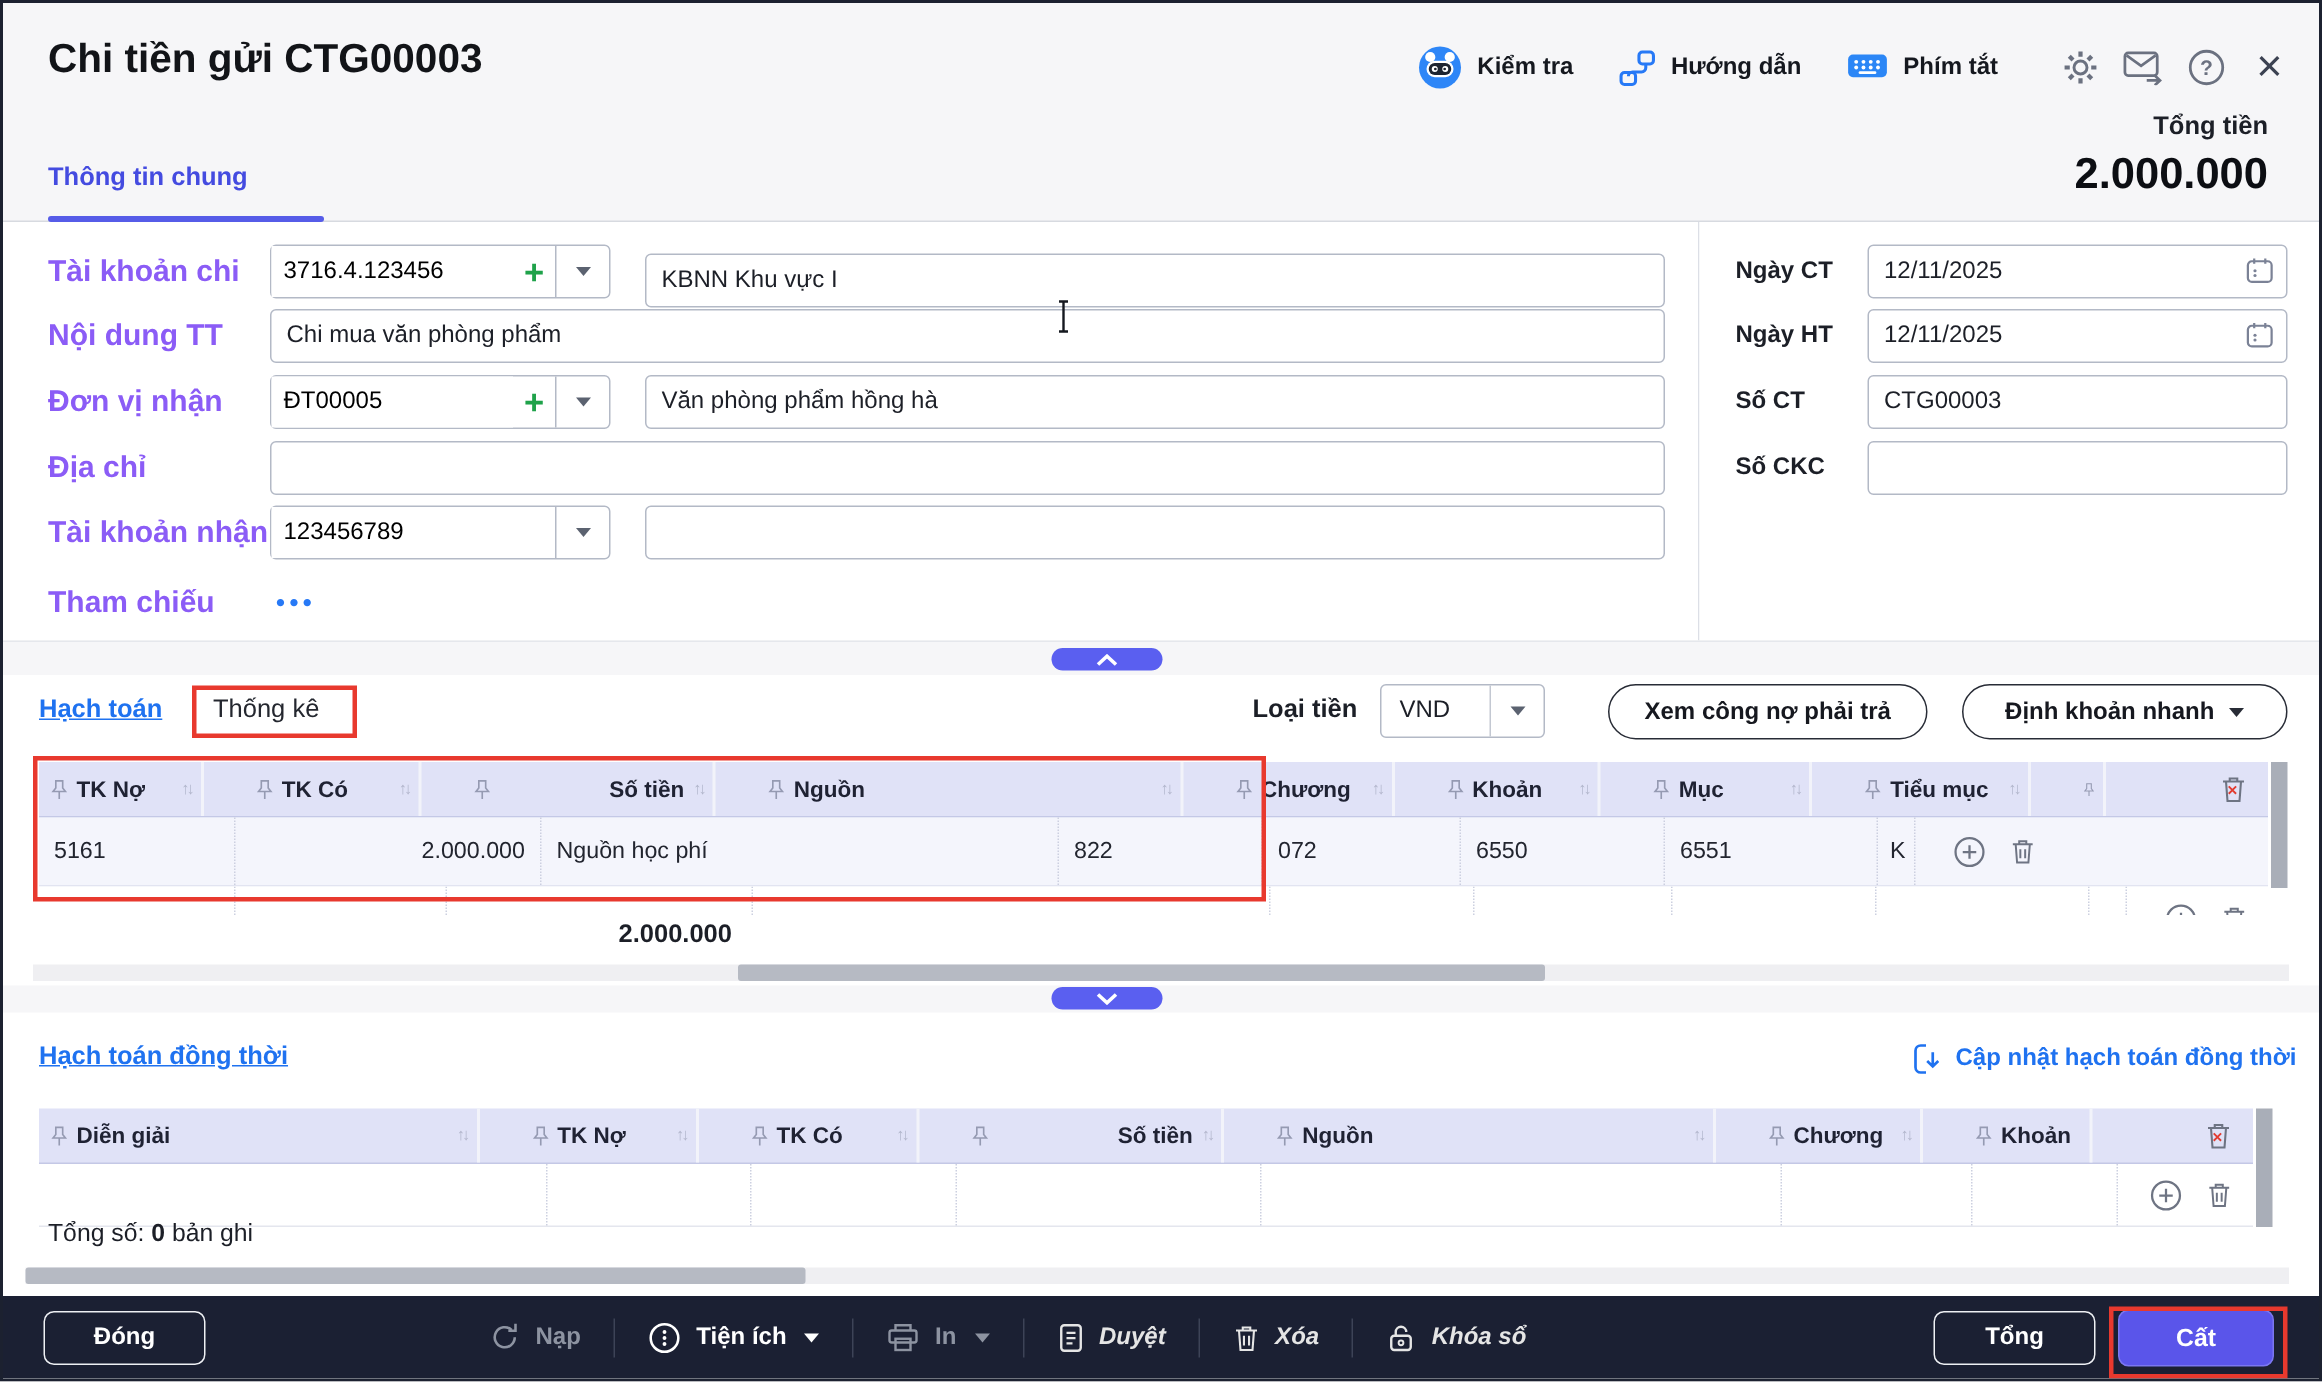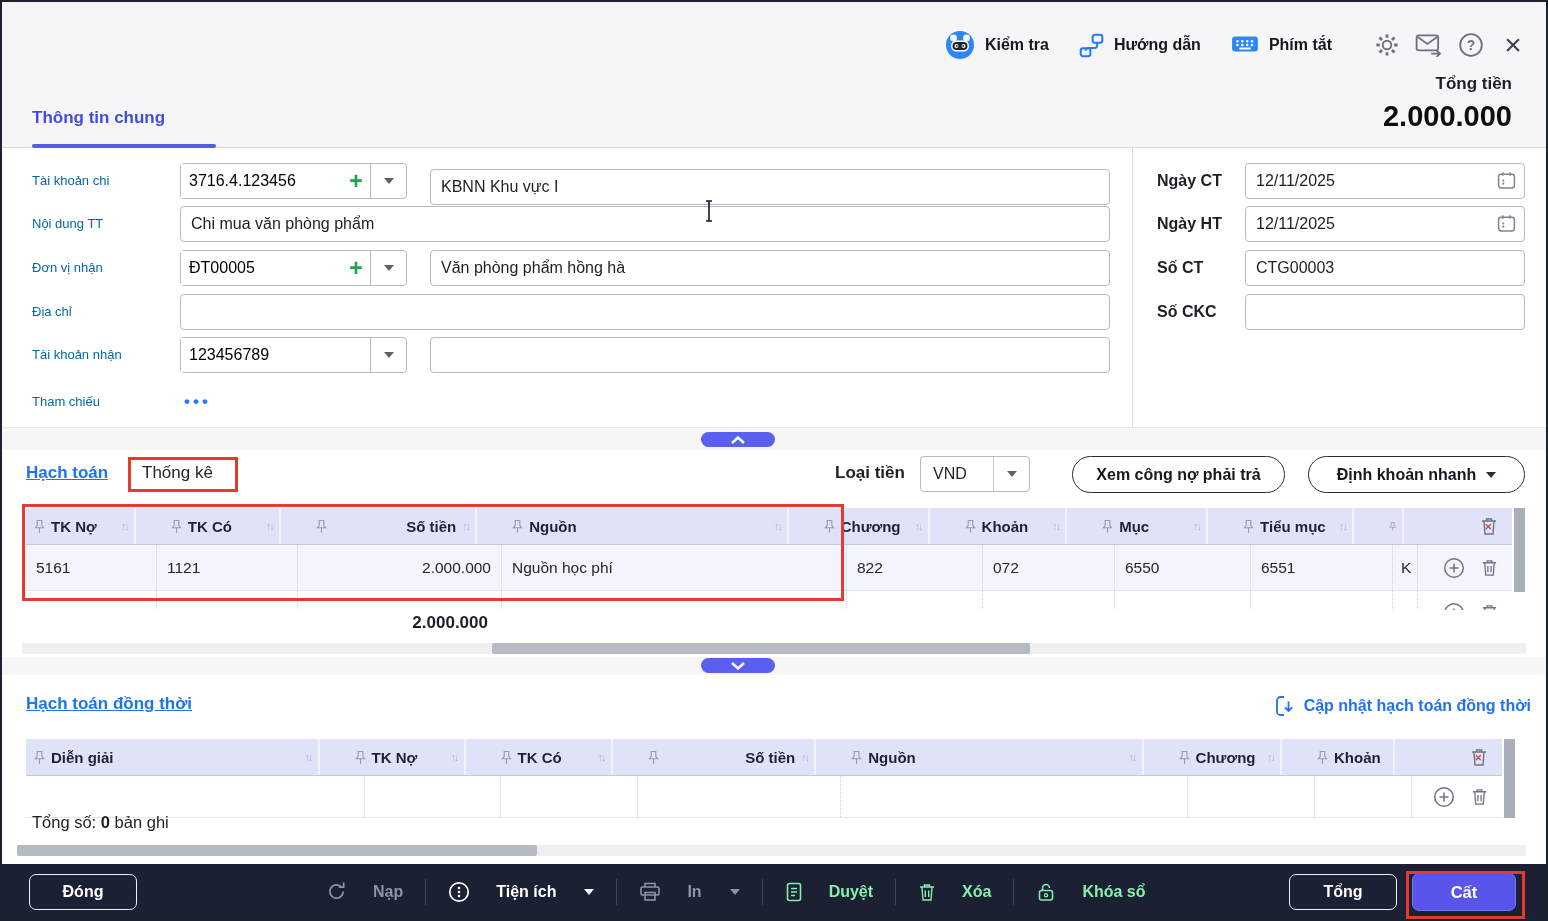--- a/index.html
+++ b/index.html
@@ -16,21 +16,21 @@
   .top-action { display:flex; align-items:center; gap:10px; font-size:16px; font-weight:bold; color:#15181f; margin-right:30px; cursor:pointer; }
   .icon-btn { width:34px; height:34px; display:flex; align-items:center; justify-content:center; margin-left:8px; cursor:pointer; color:#6b7180; }
   .close-x { font-size:30px; color:#3c4252; line-height:30px; font-weight:normal; }
   .total-label { position:absolute; right:34px; top:72px; font-size:17px; font-weight:bold; }
   .total-value { position:absolute; right:34px; top:98px; font-size:29px; font-weight:bold; color:#0c0e13; }
   .tab { position:absolute; left:30px; top:106px; font-size:17px; font-weight:bold; color:#444be0; cursor:pointer; }
   .tab-underline { position:absolute; left:30px; top:142px; width:184px; height:4px; background:#565ce8; border-radius:2px; }
   
   .form-area { position:absolute; left:0; top:146px; width:1131px; height:279px; background:#fff; border-right:1px solid #dcdfe6; }
   .form-right { position:absolute; left:1131px; top:146px; right:0; height:279px; background:#fff; }
-  .f-label { position:absolute; left:30px; font-size:13px; font-weight:normal; line-height:36px; color:#0369a1; }
+  .f-label { position:absolute; left:30px; font-size:20px; font-weight:bold; line-height:36px; color:#8b5cf6; }
   .inp { border:1px solid #b3b9c6; border-radius:4px; height:36px; font-size:16px; color:#1c1f27; padding:0 10px; font-family:inherit; background:#fff; }
   .code-group { position:absolute; left:178px; width:227px; height:36px; display:flex; border:1px solid #b3b9c6; border-radius:4px; background:#fff; }
   .code-group input { flex:1; min-width:0; border:none; font-size:16px; padding:0 8px; font-family:inherit; }
   .plus-btn { width:28px; display:flex; align-items:center; justify-content:center; color:#1fa24a; font-size:23px; font-weight:bold; cursor:pointer; }
   .arrow-seg { width:36px; border-left:1px solid #b3b9c6; display:flex; align-items:center; justify-content:center; cursor:pointer; }
   .caret { width:0; height:0; border-left:5px solid transparent; border-right:5px solid transparent; border-top:6px solid #5b6270; }
   .desc-input { position:absolute; left:428px; width:680px; }
   .wide-input { position:absolute; left:178px; width:930px; }
   .dots { position:absolute; left:182px; color:#2779f6; font-size:17px; font-weight:bold; letter-spacing:3px; line-height:36px; cursor:pointer; }
   .r-label { position:absolute; left:24px; font-size:16px; font-weight:bold; line-height:36px; }
@@ -73,25 +73,25 @@
   
   .sim-title { position:absolute; left:24px; top:692px; font-size:17px; }
   .sim-update { position:absolute; right:15px; top:693px; font-size:16px; color:#1f72f0; font-weight:bold; display:flex; align-items:center; gap:9px; cursor:pointer; }
   .t2-row-empty { display:flex; height:42px; background:#fff; border-bottom:1px solid #e4e6ee; }
   .summary { position:absolute; left:30px; top:811px; font-size:16.5px; color:#1c1f27; }
   .summary b { font-weight:bold; }
   
   .toolbar { position:absolute; left:0; bottom:0; right:0; height:55px; background:#1b2033; }
   .btn-outline { position:absolute; top:10px; height:36px; border:1px solid #eef0f4; border-radius:7px; background:transparent; color:#fff; font-size:16px; font-weight:bold; font-family:inherit; cursor:pointer; }
   .tb-center { position:absolute; left:302px; top:0; height:55px; display:flex; align-items:center; }
-  .tb-item { display:flex; align-items:center; gap:26px; font-size:16px; font-weight:bold; padding:0 22px; cursor:pointer; white-space:nowrap; }
+  .tb-item { display:flex; align-items:center; gap:10px; font-size:16px; font-weight:bold; padding:0 22px; cursor:pointer; white-space:nowrap; }
   .tb-sep { width:1px; height:26px; background:#3d4357; }
   .dim { color:#8d93a1; }
   .lit { color:#ffffff; }
-  .mid { color:#86efac; }
+  .mid { color:#e5e5e5;font-style:italic; }
   .chev { width:0; height:0; border-left:5px solid transparent; border-right:5px solid transparent; border-top:6px solid currentColor; margin-left:2px; }
   .btn-save { position:absolute; left:1410px; top:9px; width:104px; height:38px; background:#5a55ea; border:1px solid #7b77f0; border-radius:7px; color:#fff; font-size:16.5px; font-weight:bold; font-family:inherit; cursor:pointer; }
   
   .ann { position:absolute; border:3px solid #e8392e; z-index:60; pointer-events:none; }
   .cursor-ibeam { position:absolute; left:700px; top:197px; z-index:70; pointer-events:none; }
   svg { display:block; }
 </style>
 </head>
 <body>
 
@@ -197,20 +197,21 @@
       </symbol>
     <symbol id="i-ibeam" viewBox="0 0 14 24">
         <path d="M4 2h6M7 2v20M4 22h6" fill="none" stroke="#15181f" stroke-width="1.6"></path>
       </symbol>
   </defs>
 </svg>
 
 <div class="app">
 
   <div class="topbar">
+    <div class="page-title">Chi tiền gửi CTG00003</div>
 
     <div class="top-actions">
       <div class="top-action">
         <span>
             <svg width="30" height="30">
               <use href="#i-robot"></use>
             </svg>
           </span>
         <span>Kiểm tra</span>
       </div>
@@ -416,21 +417,20 @@
         <span class="trash-x-wrap">
             <svg width="18" height="20">
               <use href="#i-trashx"></use>
             </svg>
             <span class="redx">✕</span>
           </span>
       </div>
     </div>
     <div class="t-row" style="height:46px">
       <div class="td" style="width:131px">5161</div>
-      <div class="td" style="width:141px">1121</div>
       <div class="td num" style="width:204px">2.000.000</div>
       <div class="td" style="width:345px">Nguồn học phí</div>
       <div class="td" style="width:136px">822</div>
       <div class="td" style="width:132px">072</div>
       <div class="td" style="width:136px">6550</div>
       <div class="td" style="width:142px">6551</div>
       <div class="td" style="width:25px;padding:0 0 0 8px">K</div>
       <div class="td actions-cell" style="width:94px">
         <span class="row-icon">
             <svg width="22" height="22">

